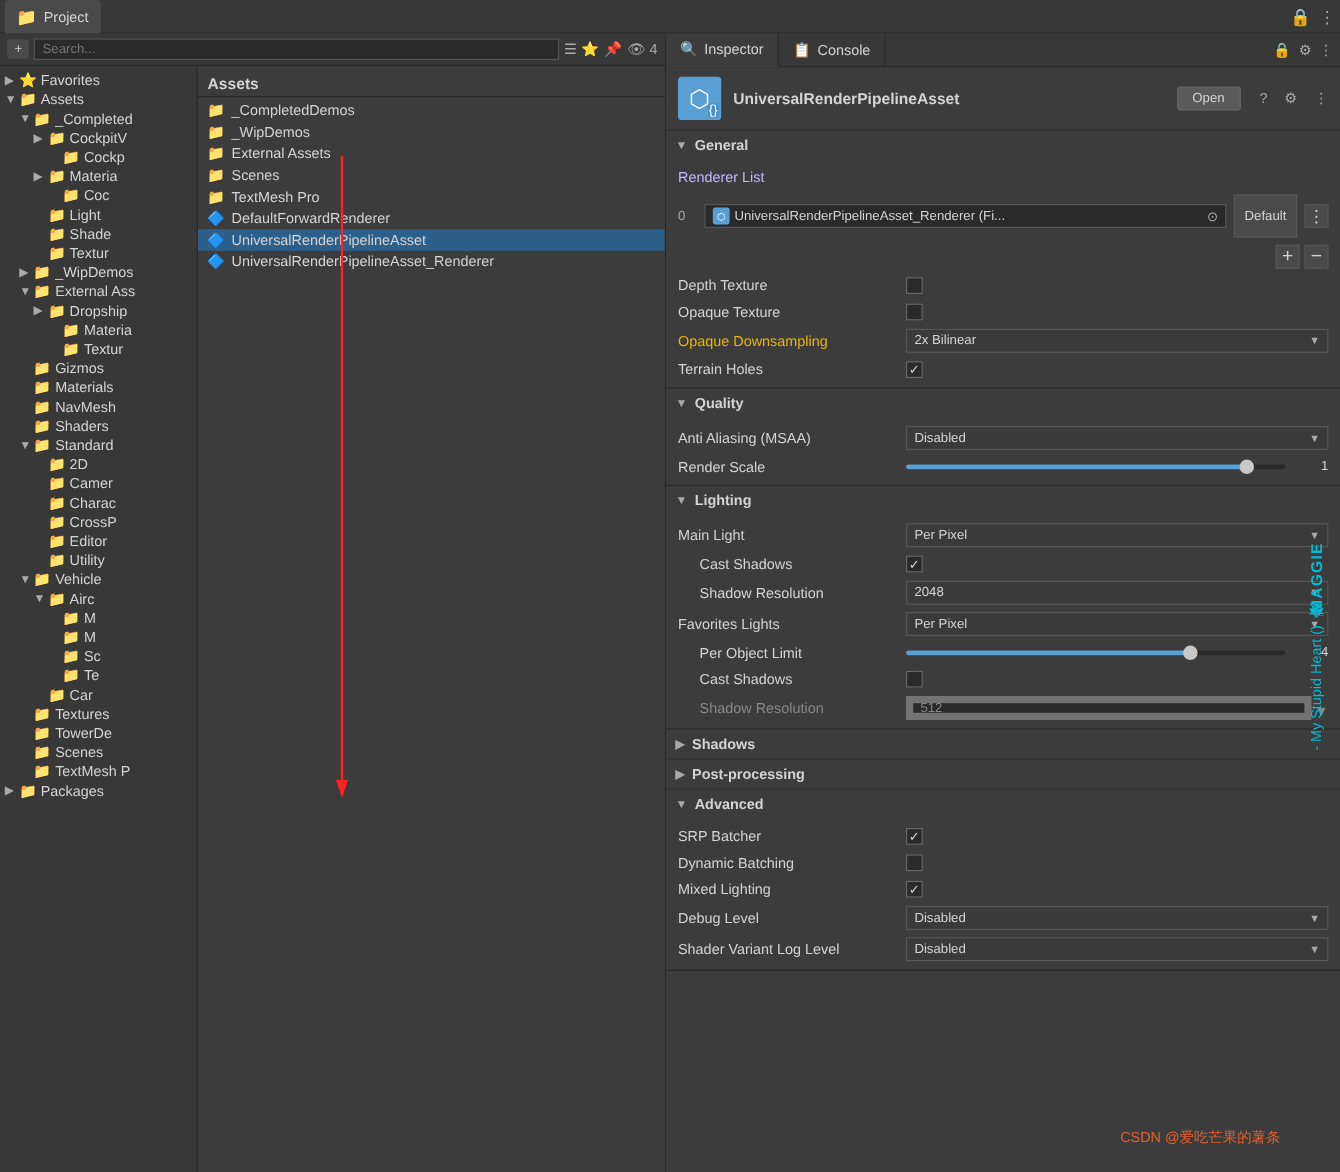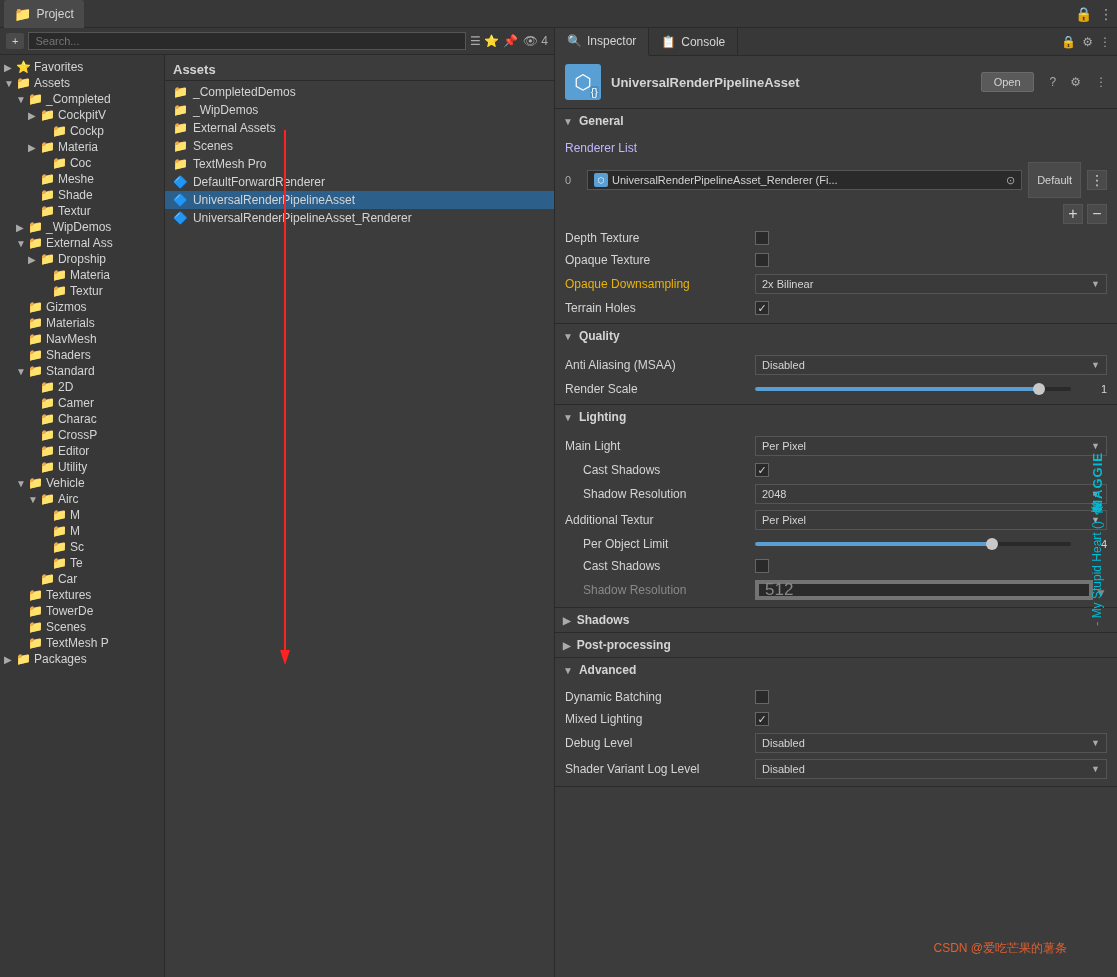--- a/index.html
+++ b/index.html
@@ -439,24 +439,24 @@
       width: 30px;
       text-align: right;
       font-size: 11px;
       color: #d4d4d4;
     }
 
     
     .disabled-field {
       flex: 1;
       background: #2a2a2a;
-      border: 4px solid #737373;
+      border: 6px solid #737373;
       color: #888;
       padding: 2px 6px;
-      font-size: 17px;
+      font-size: 11px;
       height: 20px;
       display: flex;
       align-items: center;
     }
 
     
     .watermark {
       position: absolute;
       right: 0;
       top: 100px;
@@ -564,21 +564,21 @@
           <span>Materia</span>
         </div>
         <div class="tree-item indent3">
           <span class="arrow"></span>
           <span class="icon folder-color">📁</span>
           <span>Coc</span>
         </div>
         <div class="tree-item indent2">
           <span class="arrow"></span>
           <span class="icon folder-color">📁</span>
-          <span>Meshe</span>
+          <span>Light</span>
         </div>
         <div class="tree-item indent2">
           <span class="arrow"></span>
           <span class="icon folder-color">📁</span>
           <span>Shade</span>
         </div>
         <div class="tree-item indent2">
           <span class="arrow"></span>
           <span class="icon folder-color">📁</span>
           <span>Textur</span>
@@ -914,21 +914,21 @@
             <div class="prop-label indented">Shadow Resolution</div>
             <div class="prop-value">
               <div class="unity-dropdown">
                 <span>2048</span>
                 <span class="arrow">▼</span>
               </div>
             </div>
           </div>
 
           <div class="prop-row">
-            <div class="prop-label">Additional Textur</div>
+            <div class="prop-label">Favorites Lights</div>
             <div class="prop-value">
               <div class="unity-dropdown">
                 <span>Per Pixel</span>
                 <span class="arrow">▼</span>
               </div>
             </div>
           </div>
 
           <div class="prop-row">
             <div class="prop-label indented">Per Object Limit</div>
@@ -976,20 +976,26 @@
         </div>
       </div>
 
       <div class="section">
         <div class="section-header">
           <span class="section-arrow">▼</span>
           <span>Advanced</span>
         </div>
         <div class="section-body">
 
+          <div class="prop-row">
+            <div class="prop-label">SRP Batcher</div>
+            <div class="prop-value">
+              <div class="unity-checkbox checked"></div>
+            </div>
+          </div>
 
           <div class="prop-row">
             <div class="prop-label">Dynamic Batching</div>
             <div class="prop-value">
               <div class="unity-checkbox"></div>
             </div>
           </div>
 
           <div class="prop-row">
             <div class="prop-label">Mixed Lighting</div>

